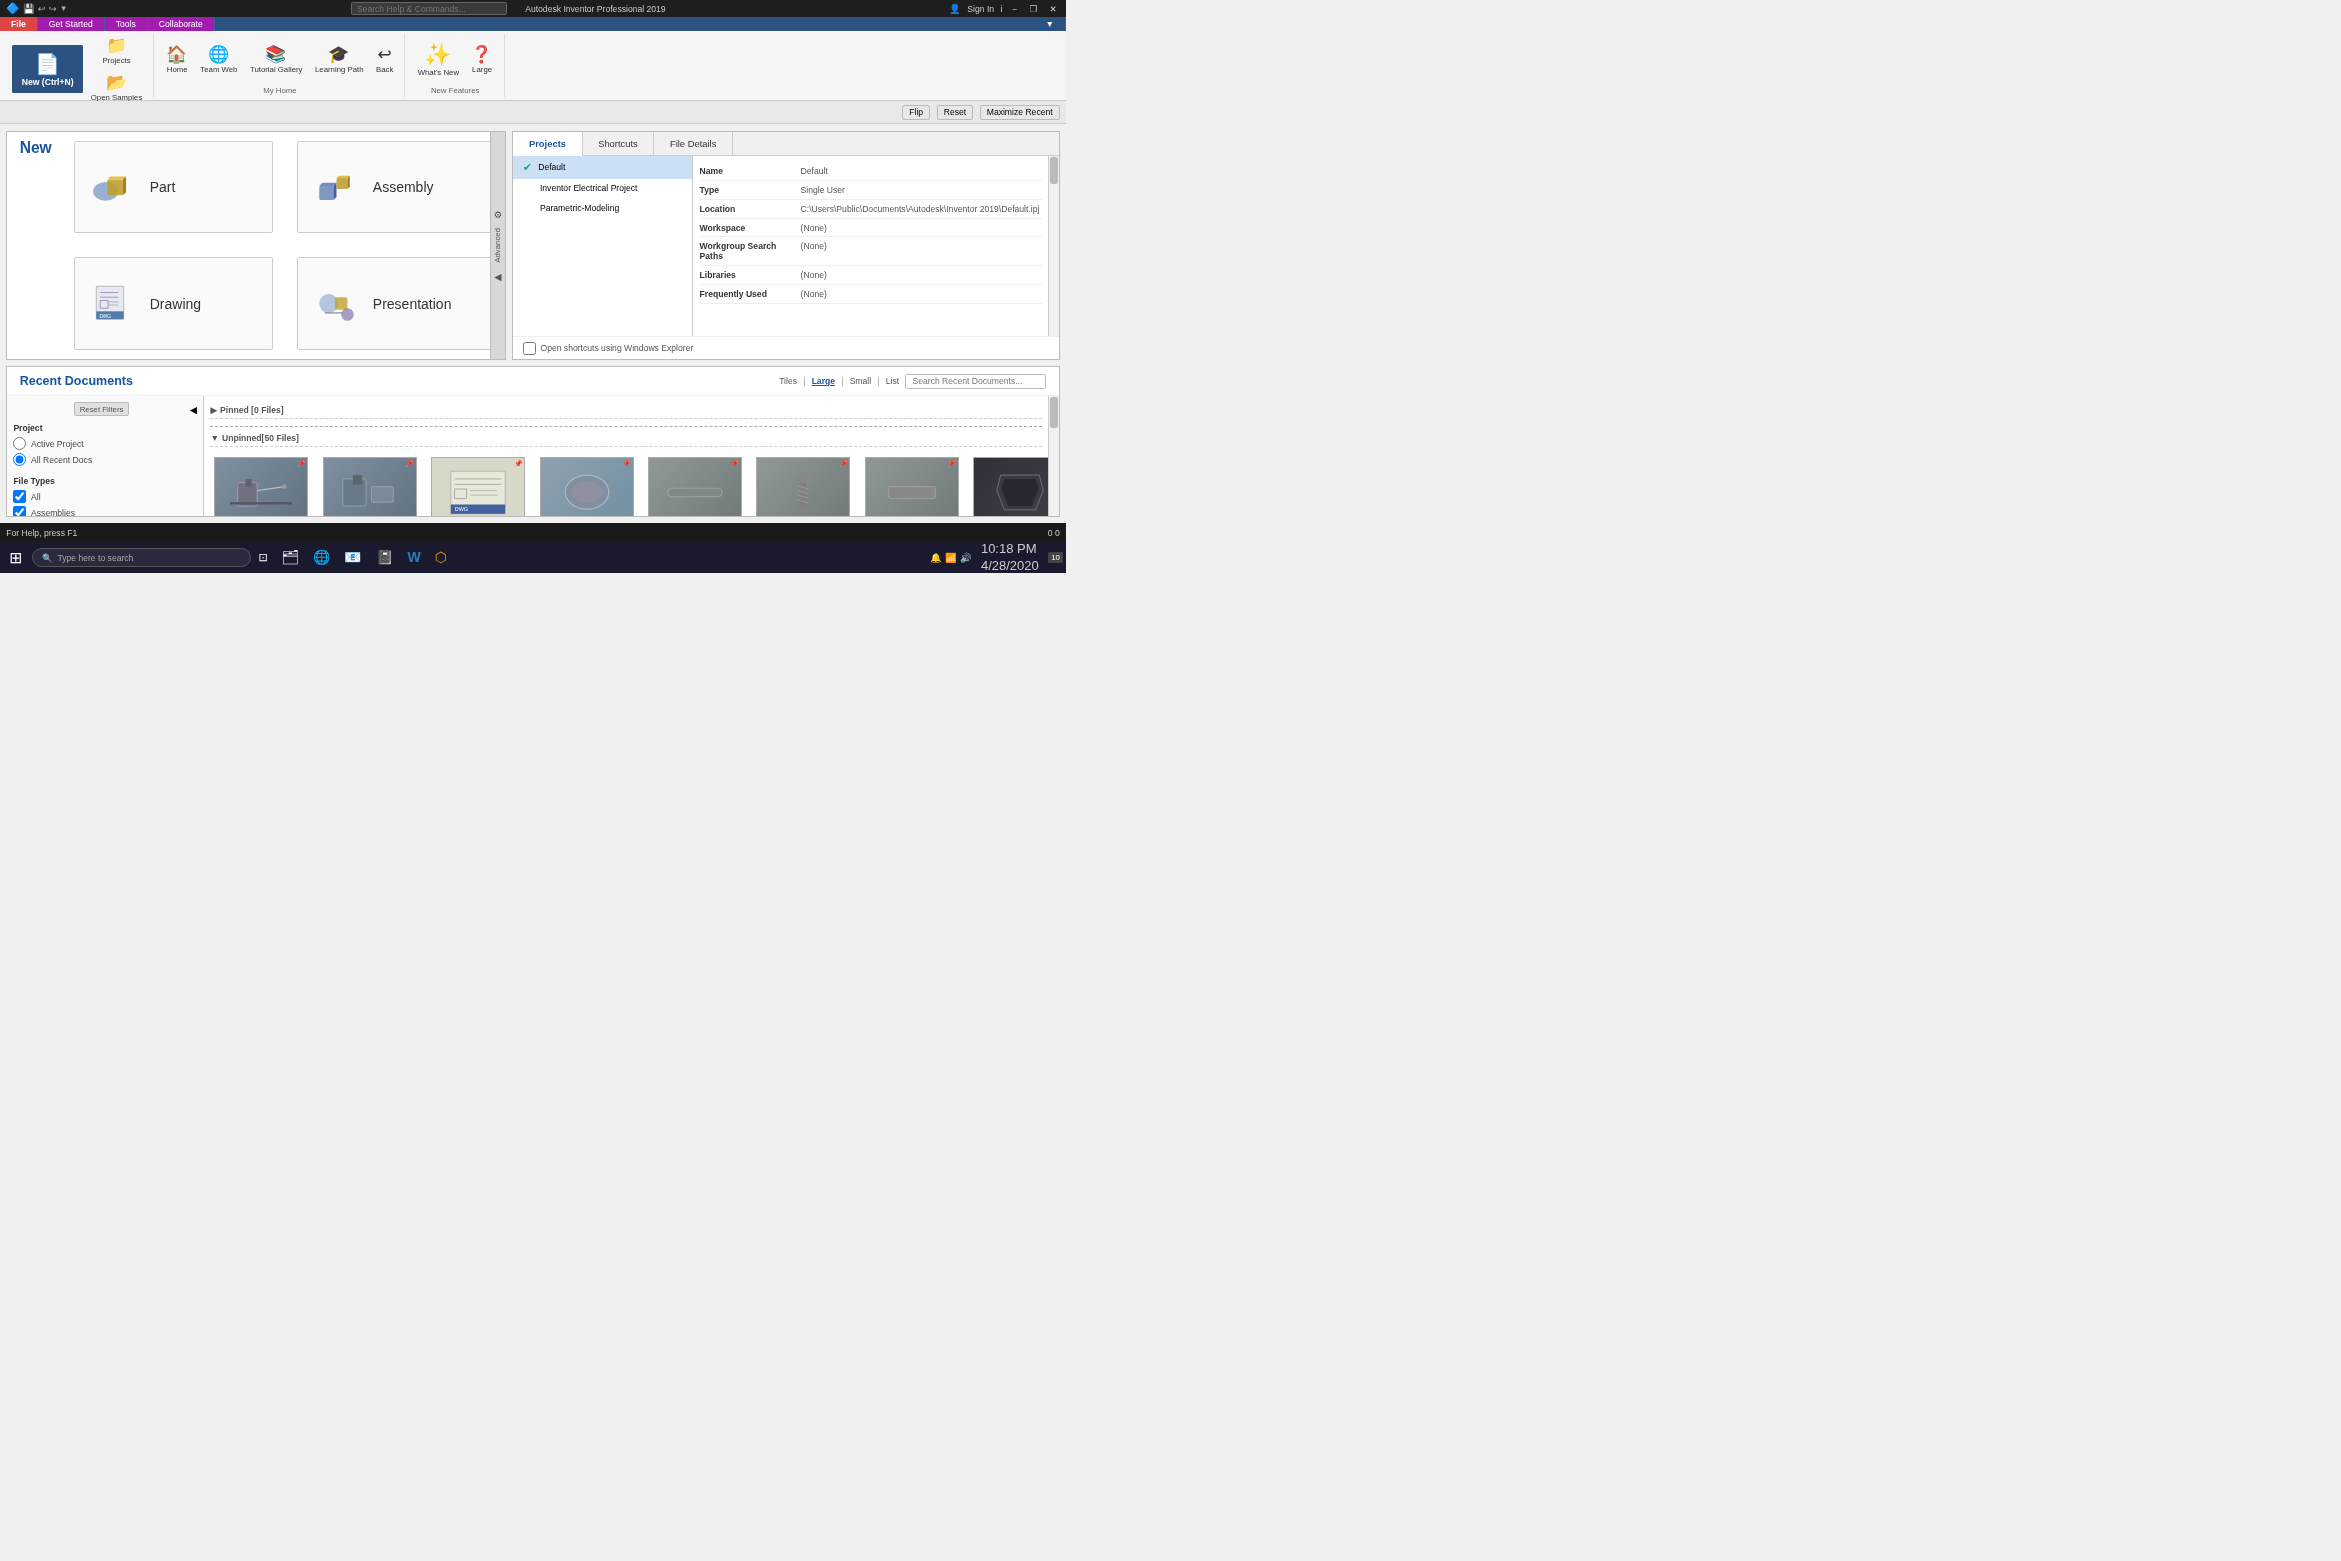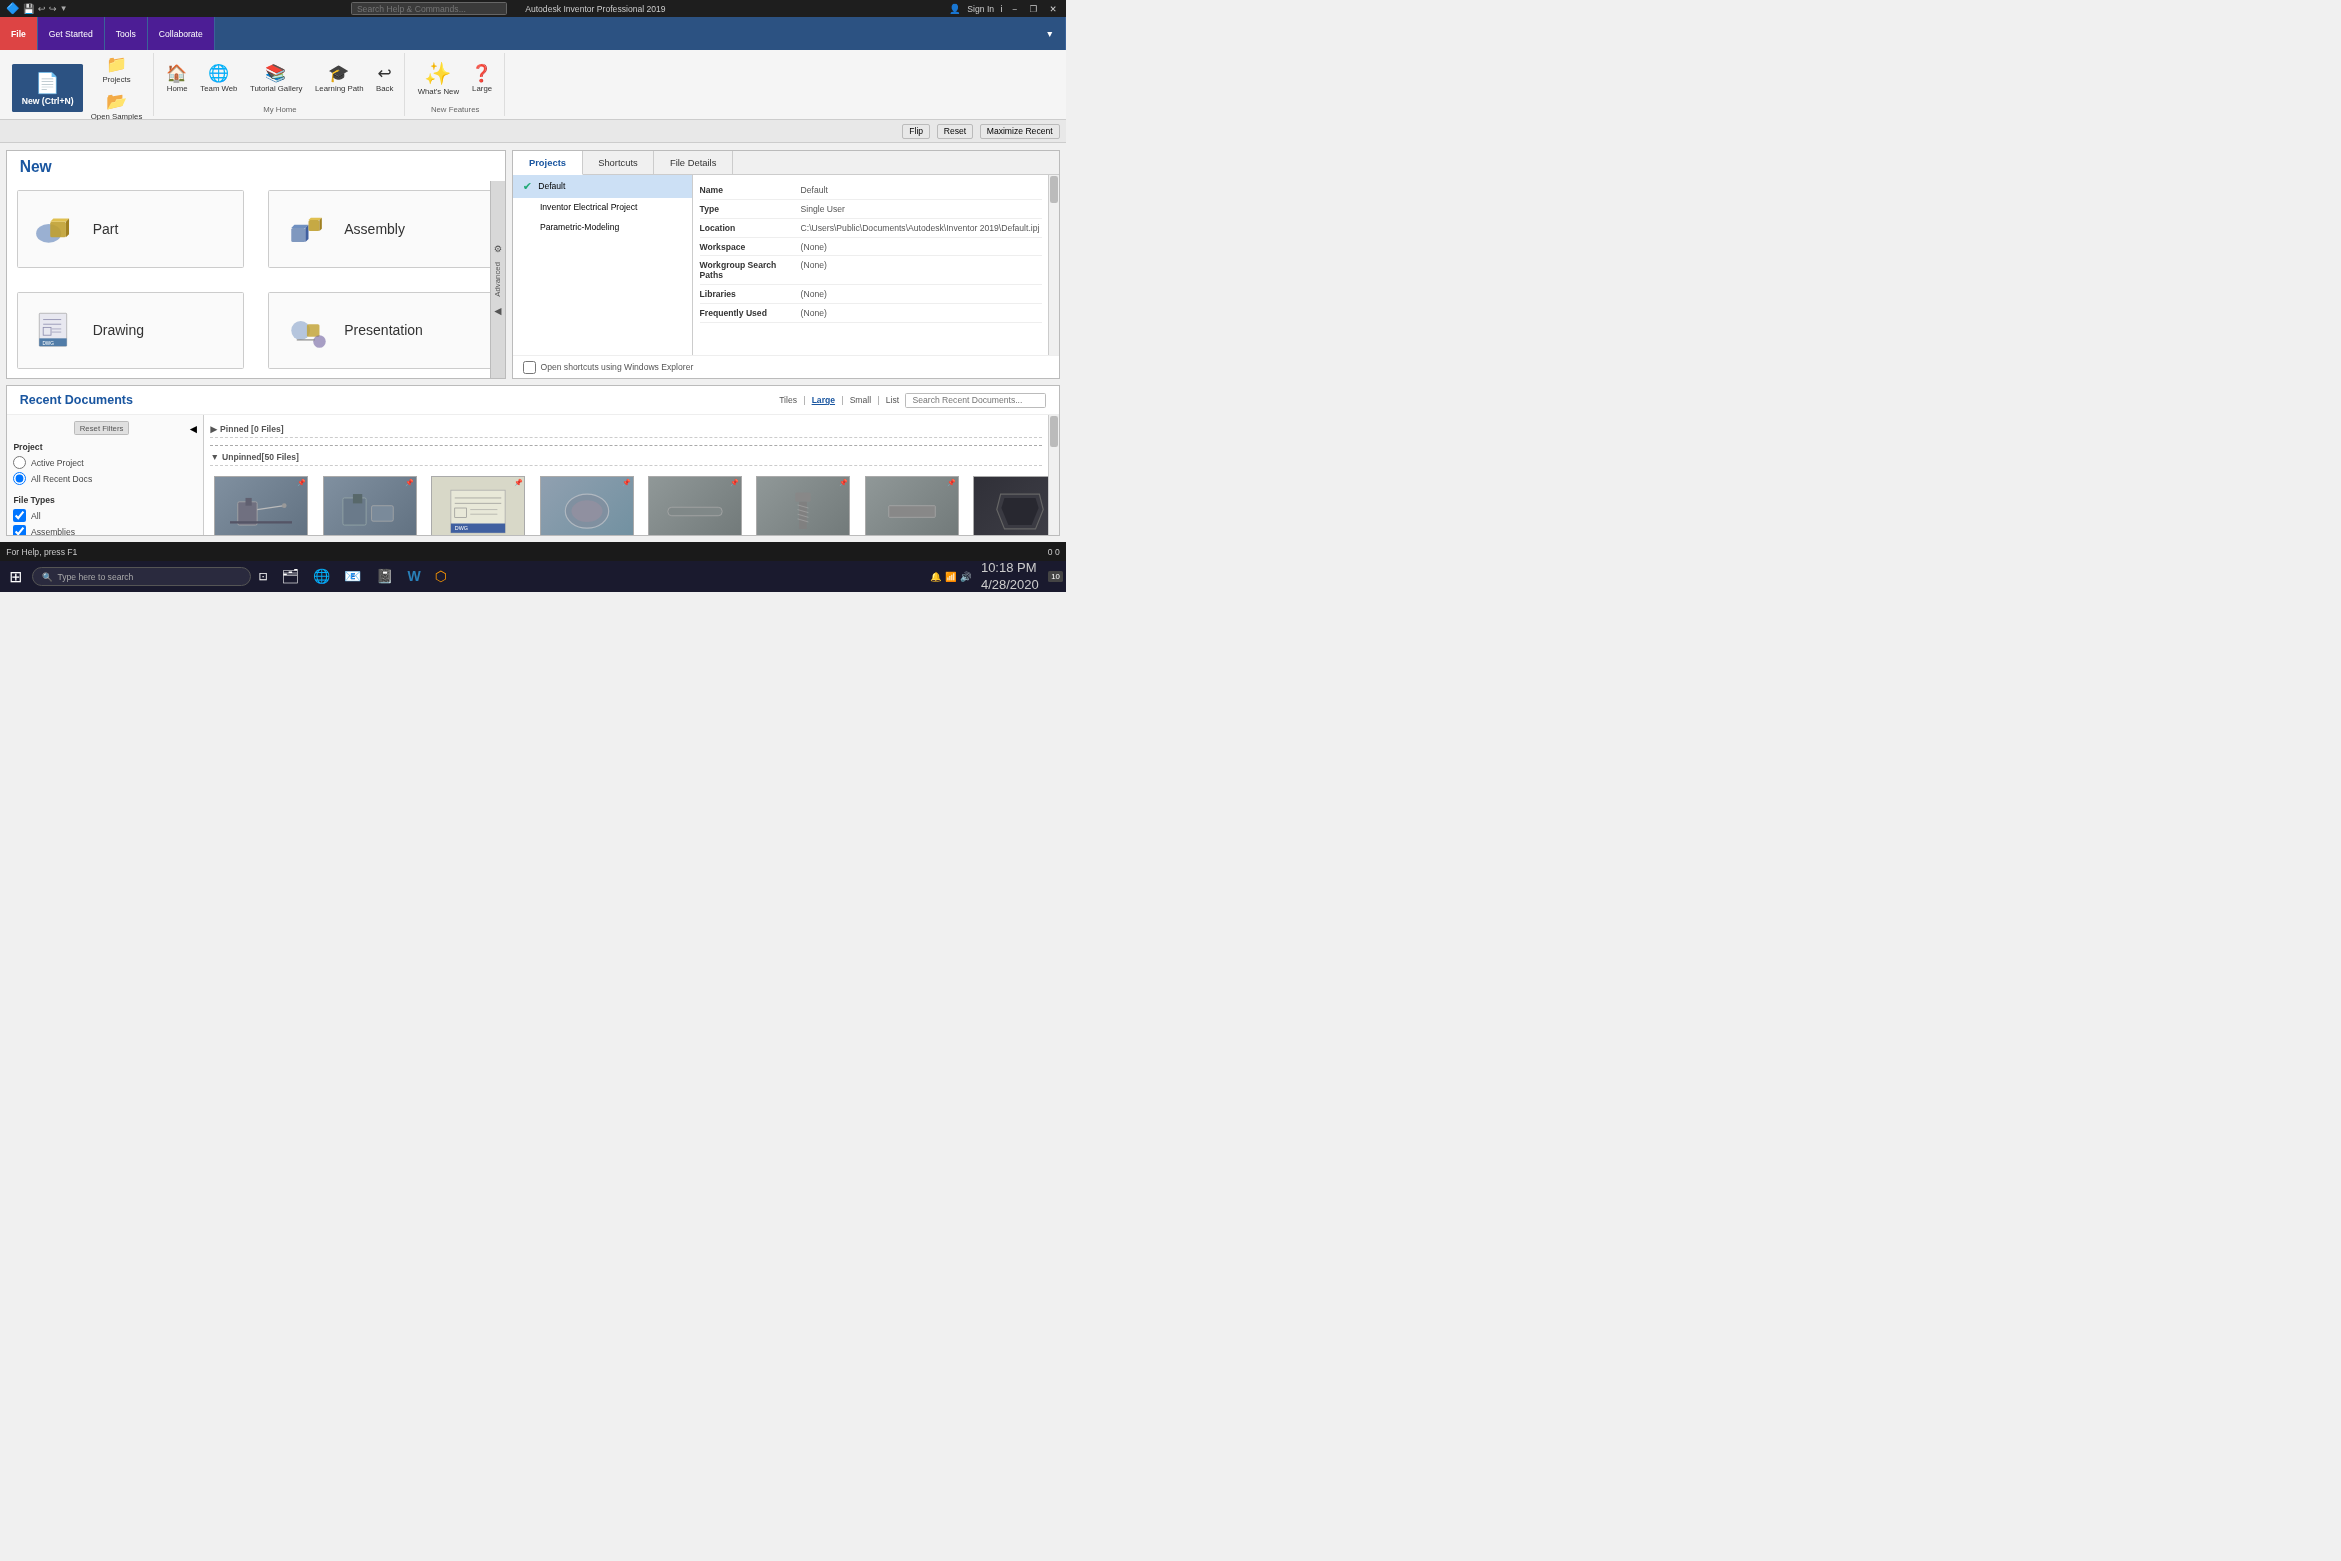--- a/index.html
+++ b/index.html
@@ -7,21 +7,21 @@
 
     
     #title-bar { background: #1e1e1e; height: 17px; display: flex; align-items: center; justify-content: space-between; padding: 0 6.2px; color: #ccc; font-size: 8.6px; }
     #title-bar-left { display: flex; align-items: center; gap: 3.1px; }
     #title-bar-center { flex: 1; text-align: center; }
     #title-bar-right { display: flex; align-items: center; gap: 6.2px; }
     .title-btn { background: none; border: none; color: #ccc; font-size: 8.6px; cursor: pointer; padding: 0 3.1px; }
 
     
     #ribbon { background: #f5f5f5; border-bottom: 0.8px solid #ccc; }
-    #ribbon-tabs { background: #4c1d95; display: flex; height: 33px; }
+    #ribbon-tabs { background: #a21caf; display: flex; height: 14px; }
     .ribbon-tab { padding: 3.1px 11px; font-size: 8.6px; cursor: pointer; color: #fff; display: flex; align-items: center; border-right: 0.8px solid #3a6299; }
     .ribbon-tab.active { background: #f5f5f5; color: #333; font-weight: bold; }
     #ribbon-content { display: flex; align-items: stretch; padding: 3.1px 6.2px; gap: 1.6px; height: 69px; }
     .ribbon-group { display: flex; flex-direction: column; align-items: center; border-right: 0.8px solid #ddd; padding: 0 6.2px; min-width: 47px; }
     .ribbon-group-label { font-size: 7.8px; color: #666; margin-top: auto; padding-bottom: 1.6px; }
     .ribbon-group-btns { display: flex; gap: 3.1px; flex: 1; align-items: center; justify-content: center; }
     .ribbon-btn { display: flex; flex-direction: column; align-items: center; gap: 1.6px; cursor: pointer; padding: 3.1px 4.7px; border-radius: 1.6px; border: none; background: none; font-size: 7.8px; color: #333; }
     .ribbon-btn .icon { font-size: 17px; line-height: 1; }
     .ribbon-btn-new { background: #2c5282; color: #fff; padding: 6.2px 9.4px; border-radius: 1.6px; display: flex; flex-direction: column; align-items: center; gap: 1.6px; cursor: pointer; font-size: 8.6px; font-weight: bold; border: none; }
     .ribbon-btn-new .icon { font-size: 20px; }
@@ -169,21 +169,21 @@
 <div id="main-layout">
 
   <div id="panel-bar">
     <button class="panel-btn">Flip</button>
     <button class="panel-btn">Reset</button>
     <button class="panel-btn">Maximize Recent</button>
   </div>
 
   <div id="top-panels">
 
-    <div style="flex:0 0 500px; border:0.8px solid #bbb; background:#fff; display:flex; flex-direction:column;">
+    <div style="flex:0 0 500px; border:0.8px solid #bbb; background:#fff; display:flex; flex-direction:row;">
       <div style="padding:7.8px 12.5px 4.7px; font-size:15.6px; font-weight:bold; color:#1a56a0;">New</div>
       <div style="flex:1; display:grid; grid-template-columns:1fr 1fr; grid-template-rows:1fr 1fr; gap:24px; padding:9.4px; position:relative;">
 
         <div class="new-tile">
           <div class="new-tile-icon">
             <svg viewBox="0 0 60 60" width="47" height="47">
               <ellipse cx="20" cy="35" rx="16" ry="12" fill="#7090c0" opacity="0.7"></ellipse>
               <rect x="22" y="20" width="20" height="20" rx="2" fill="#c0a030" opacity="0.9"></rect>
               <polygon points="22,20 42,20 46,16 26,16" fill="#e0c050"></polygon>
               <polygon points="42,20 42,40 46,36 46,16" fill="#a08020"></polygon>

